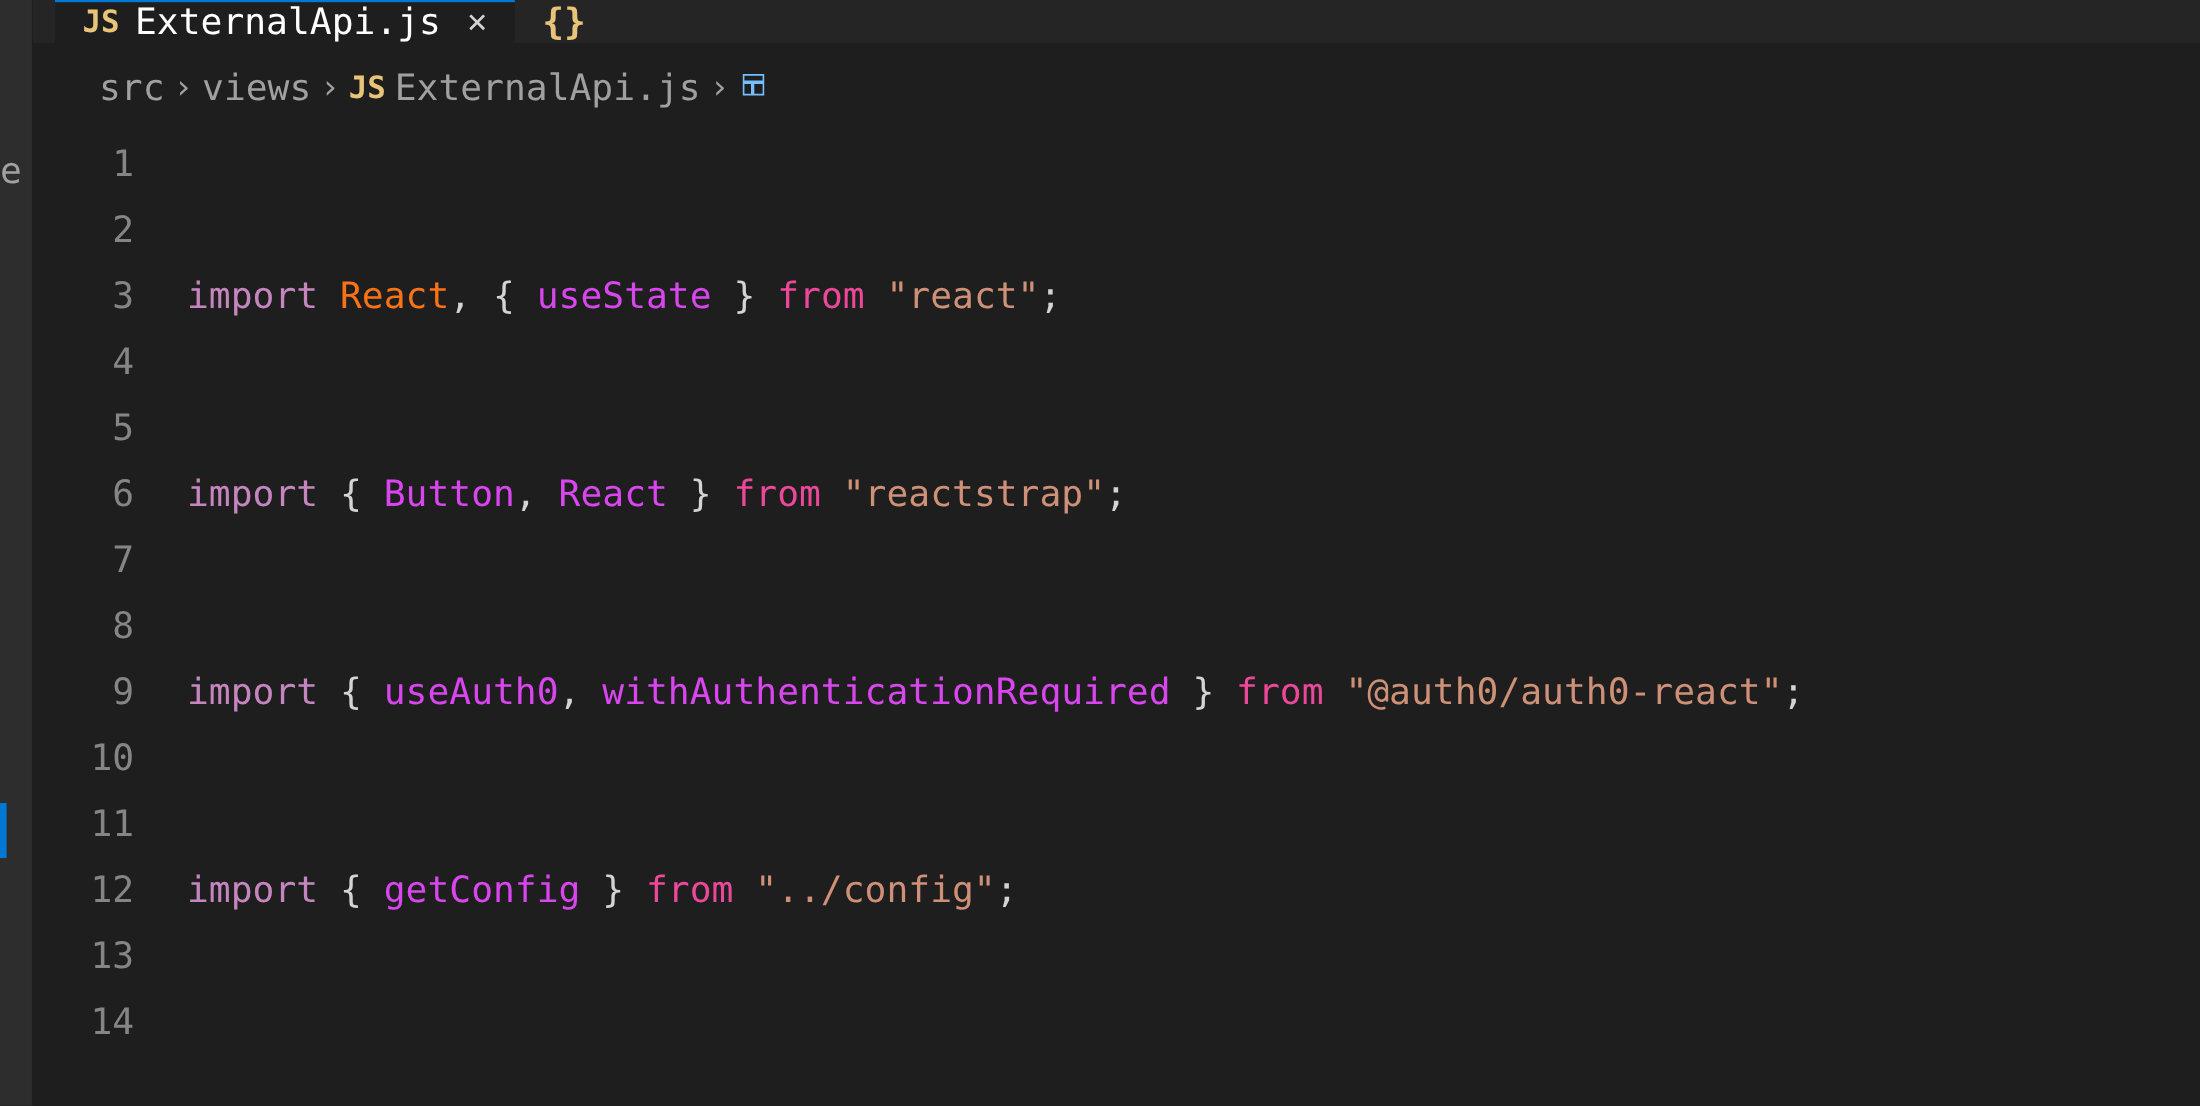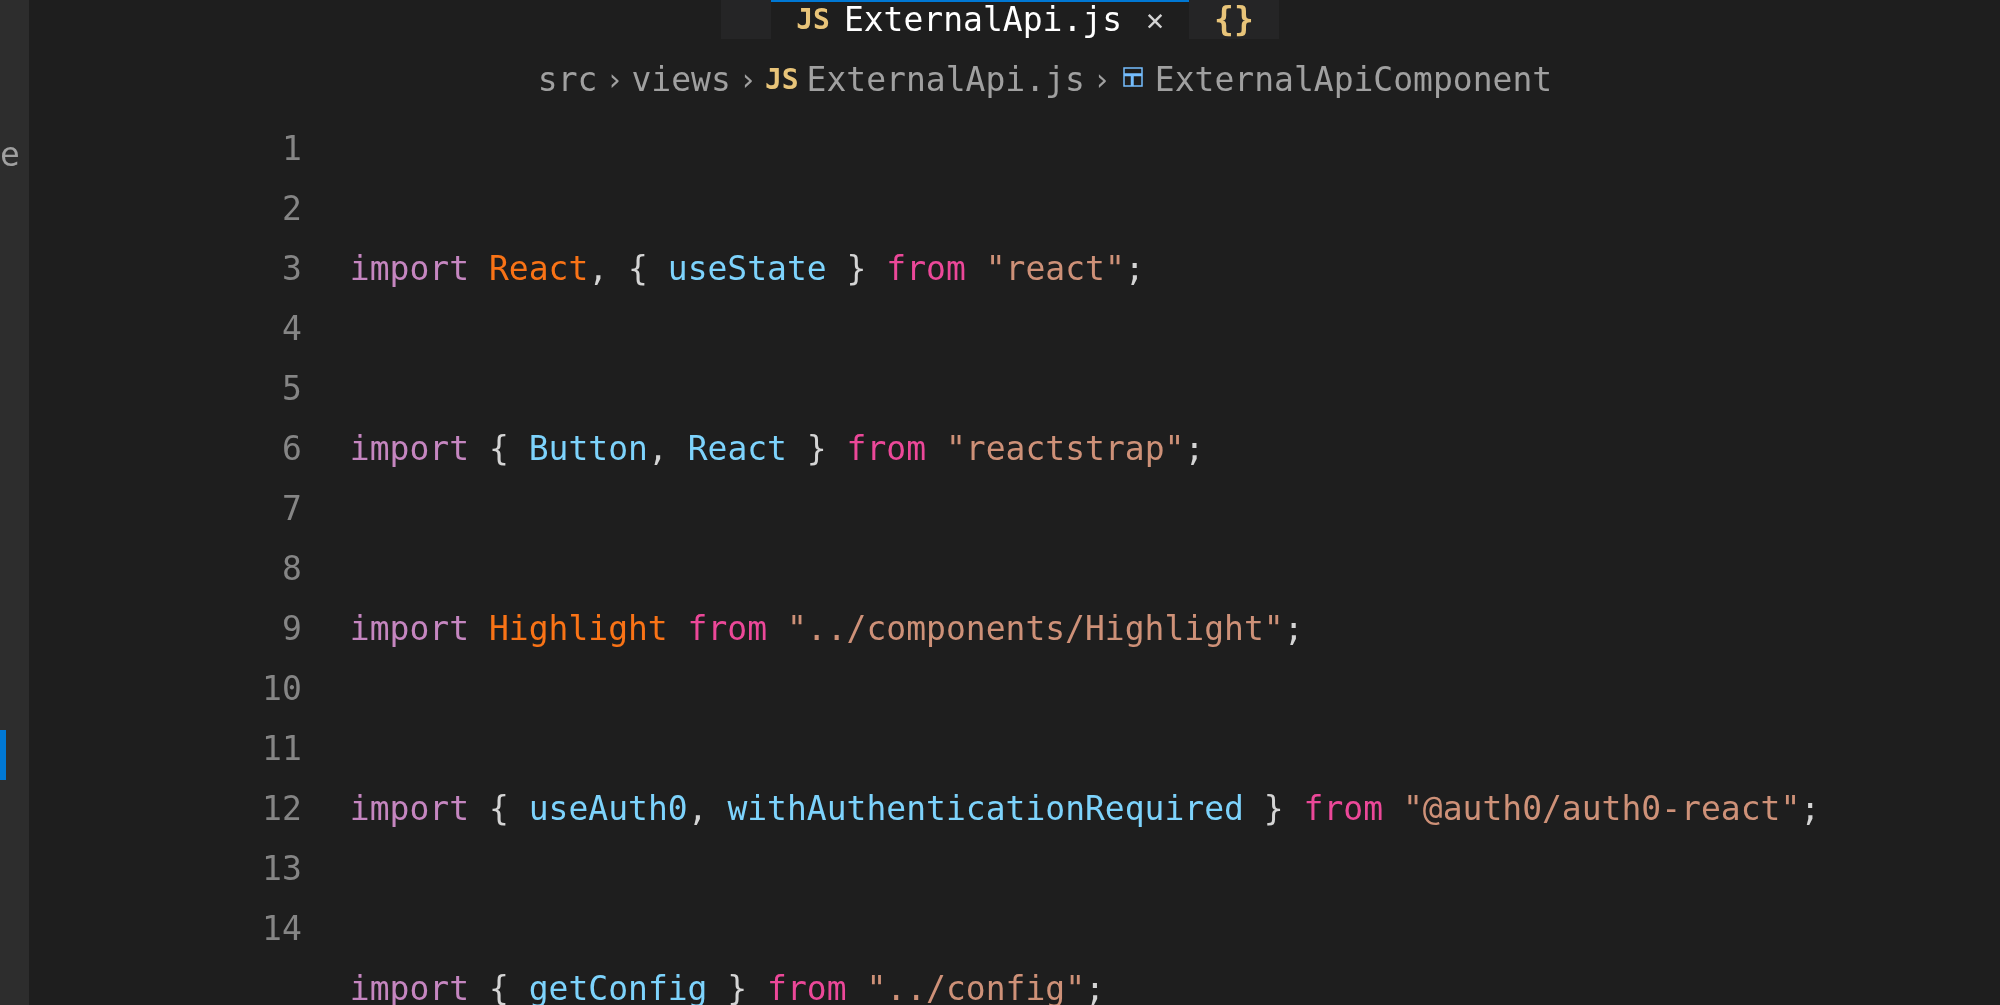--- a/index.html
+++ b/index.html
@@ -12,21 +12,20 @@
       font-family: 'Menlo', 'Monaco', 'Consolas', monospace;
       color: #d4d4d4;
       overflow: hidden;
       width: 2000px;
       height: 1005px;
     }
     .editor-container {
       display: flex;
       flex-direction: column;
       height: 100%;
-      align-items: center;
     }
     .tab-bar {
       display: flex;
       background: #252526;
       height: 100px;
       border-bottom: 1px solid #1e1e1e;
       padding-left: 50px;
     }
     .tab {
       display: flex;
@@ -111,21 +110,21 @@
       position: relative;
     }
     .line {
       height: 60px;
       position: relative;
     }
     
     .kw-import { color: #c586c0; }
     .kw-from { color: #ec4899; }
     .ident-react { color: #f97316; }
-    .ident { color: #7dd3fc; }
+    .ident { color: #d946ef; }
     .string { color: #ce9178; }
     .brace { color: #d4d4d4; }
     .punct { color: #d4d4d4; }
     .left-edge {
       position: absolute;
       left: 0;
       top: 0;
       bottom: 0;
       width: 30px;
       background: #2d2d2d;
@@ -173,21 +172,20 @@
     <span>views</span>
     <span class="sep">›</span>
     <span class="js-icon">JS</span>
     <span>ExternalApi.js</span>
     <span class="sep">›</span>
     <span class="sym-icon">
       <svg width="28" height="24" viewBox="0 0 16 16" fill="currentColor">
           <path d="M2 2h12v4H2V2zm0 5h5v7H2V7zm6 0h6v7H8V7z" stroke="currentColor" stroke-width="1" fill="none"></path>
         </svg>
     </span>
-    <span>ExternalApiComponent</span>
   </div>
 
   <div class="code-area">
     <div class="gutter">
       <div>1</div>
       <div>2</div>
       <div>3</div>
       <div>4</div>
       <div>5</div>
       <div>6</div>
@@ -197,21 +195,20 @@
       <div>10</div>
       <div>11</div>
       <div>12</div>
       <div>13</div>
       <div>14</div>
     </div>
 
     <div class="code">
       <div class="line"><span class="kw-import">import</span> <span class="ident-react">React</span><span class="punct">,</span> <span class="brace">{</span> <span class="ident">useState</span> <span class="brace">}</span> <span class="kw-from">from</span> <span class="string">"react"</span><span class="punct">;</span></div>
       <div class="line"><span class="kw-import">import</span> <span class="brace">{</span> <span class="ident">Button</span><span class="punct">,</span> <span class="ident">React</span> <span class="brace">}</span> <span class="kw-from">from</span> <span class="string">"reactstrap"</span><span class="punct">;</span></div>
-      <div class="line"><span class="kw-import">import</span> <span class="ident-react">Highlight</span> <span class="kw-from">from</span> <span class="string">"../components/Highlight"</span><span class="punct">;</span></div>
       <div class="line"><span class="kw-import">import</span> <span class="brace">{</span> <span class="ident">useAuth0</span><span class="punct">,</span> <span class="ident">withAuthenticationRequired</span> <span class="brace">}</span> <span class="kw-from">from</span> <span class="string">"@auth0/auth0-react"</span><span class="punct">;</span></div>
       <div class="line"><span class="kw-import">import</span> <span class="brace">{</span> <span class="ident">getConfig</span> <span class="brace">}</span> <span class="kw-from">from</span> <span class="string">"../config"</span><span class="punct">;</span></div>
       
       
       
       
       
       
       
       

